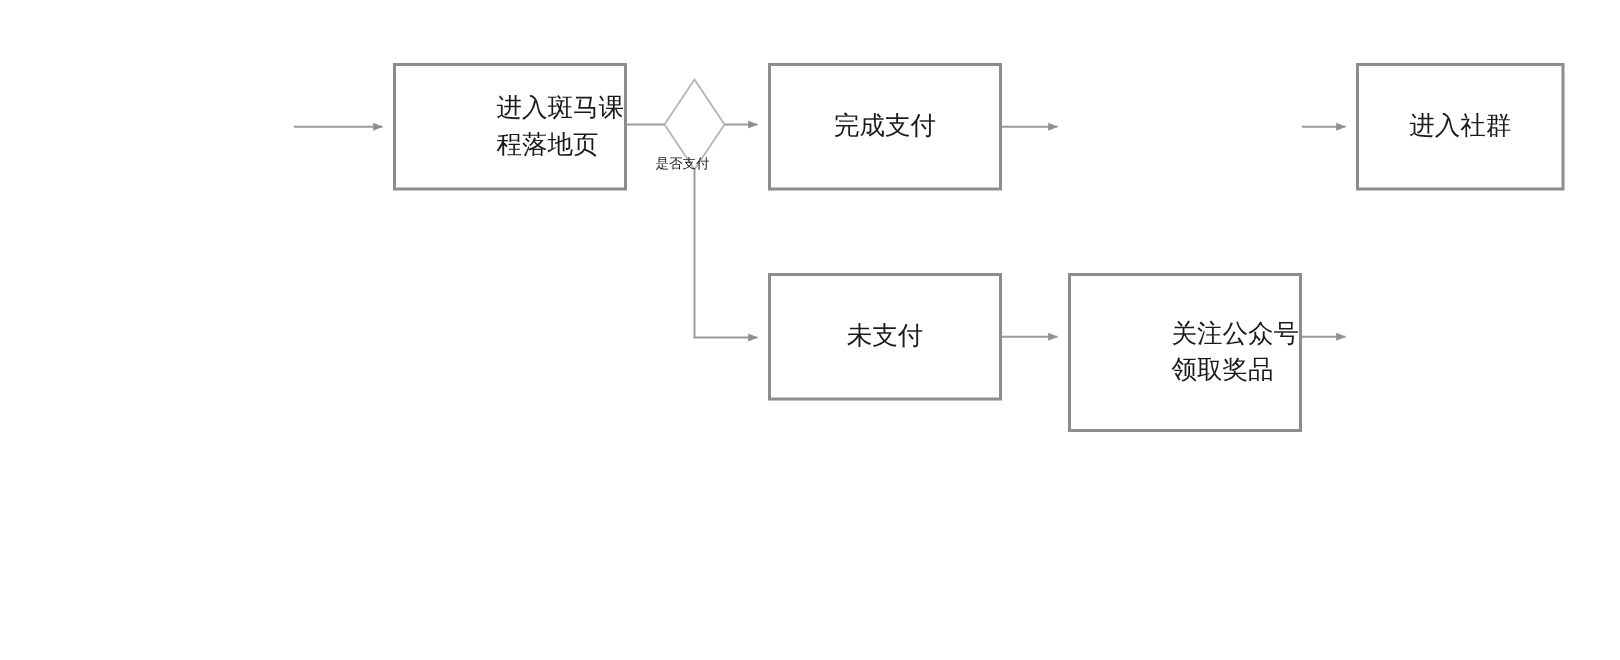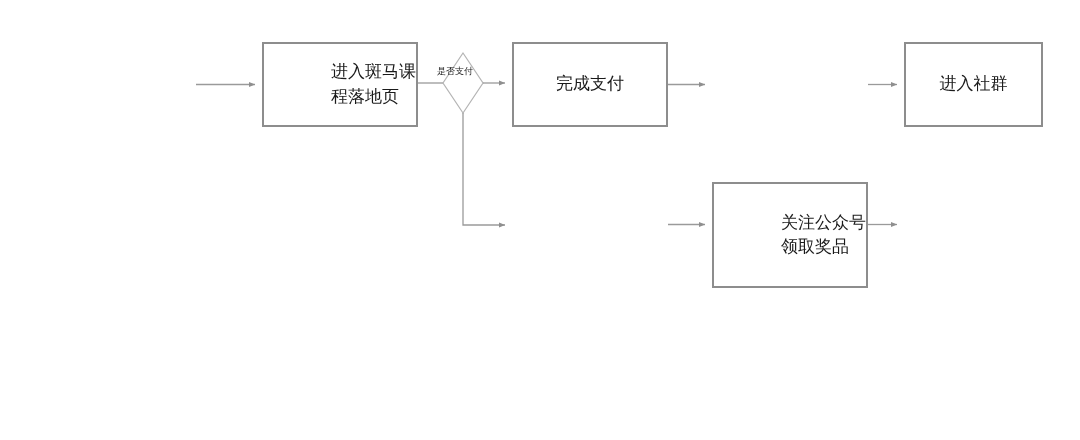--- a/index.html
+++ b/index.html
@@ -50,20 +50,21 @@
   }
   .node-label {
     display: block;
   }
   .edge-label {
     position: absolute;
     font-size: 9px;
     color: #1a1a1a;
     line-height: 1;
     white-space: nowrap;
+    margin-top: 38px;
   }
 </style>
 </head>
 <body>
 
 <div id="canvas">
 
   <svg id="edge-layer" viewBox="0 0 1080 440" width="1080" height="440">
     <defs>
       <marker id="arrowhead" markerWidth="7" markerHeight="7" refX="6.2" refY="3.1" orient="auto" markerUnits="userSpaceOnUse">
@@ -100,20 +101,23 @@
 
   <div class="node center" style="left:512px; top:42px; width:156px; height:85px;">
     <span class="node-label">完成支付</span>
   </div>
 
 
   <div class="node center" style="left:904px; top:42px; width:139px; height:85px;">
     <span class="node-label">进入社群</span>
   </div>
 
+  <div class="node center" style="left:512px; top:182px; width:156px; height:85px;">
+    <span class="node-label">未支付</span>
+  </div>
 
   <div class="node left" style="left:712px; top:182px; width:156px; height:106px;">
     <span class="node-label">关注公众号
 领取奖品</span>
   </div>
 
 
 </div>
 
 </body></html>

